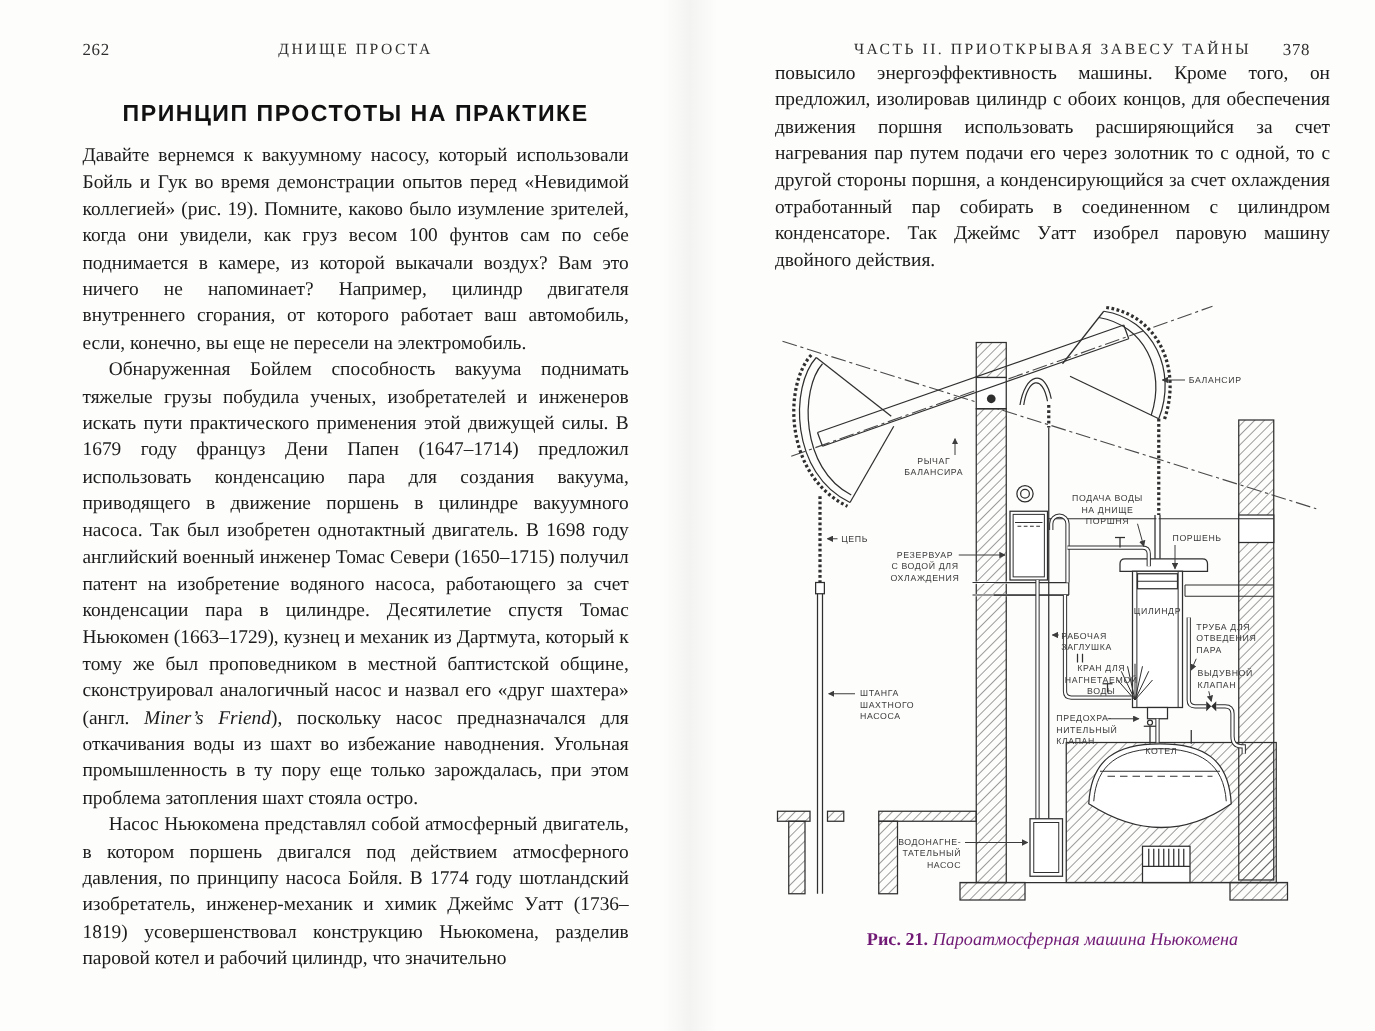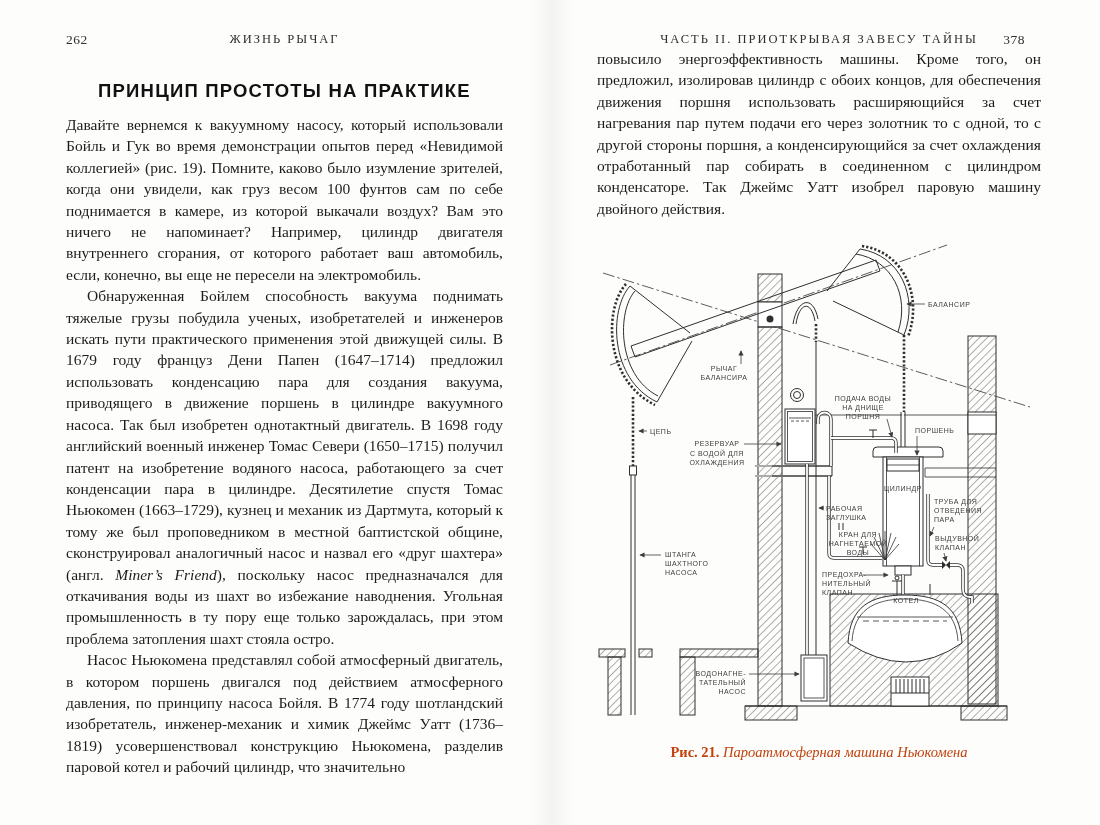--- a/index.html
+++ b/index.html
@@ -1,34 +1,34 @@
 <!DOCTYPE html>
 <html lang="ru"><head>
 <meta charset="utf-8">
 <style>
   html,body{margin:0;padding:0;width:1100px;height:825px;background:#fdfdfc;overflow:hidden;}
   .spread{position:relative;width:1100px;height:825px;background:#fdfdfc;font-family:"Liberation Serif",serif;color:#1c1c1c;}
   .gutter{position:absolute;left:530px;top:0;width:44px;height:825px;
     background:linear-gradient(90deg,rgba(0,0,0,0) 0%,rgba(0,0,0,0.04) 50%,rgba(0,0,0,0) 100%);}
   .page{position:absolute;top:32px;}
   .page.left{left:66px;width:437px;}
-  .page.right{left:597px;width:444px;height:793px;}
+  .page.right{left:620px;width:444px;height:793px;}
   header{position:relative;height:16px;font-size:12.5px;letter-spacing:2px;color:#2e2e2e;}
   .runhead{display:block;text-align:center;}
   .pagenum{position:absolute;top:0;font-size:13.5px;letter-spacing:0.5px;}
   .pagenum.pn-left{left:0;}
   .pagenum.pn-right{right:16px;}
   h1{margin:32px 0 12px;text-align:center;font-family:"Liberation Sans",sans-serif;
      font-size:18.5px;font-weight:bold;letter-spacing:1.2px;color:#111;}
   p{margin:0;font-size:15.5px;line-height:21.4px;text-align:justify;hyphens:auto;-webkit-hyphens:auto;}
   p.indent{text-indent:21px;}
   .page.right p.body-start{}
   figure{margin:0;}
   svg.diagram{position:absolute;left:-2px;top:209px;}
-  figcaption{position:absolute;left:0;top:712px;width:100%;text-align:center;font-size:14.5px;color:#c2410c;}
+  figcaption{position:absolute;left:0;top:712px;width:100%;text-align:center;font-size:14.5px;color:#701a75;}
   figcaption b{font-style:normal;font-weight:bold;}
   figcaption i{font-style:italic;}
   .dline{stroke:#2f2f2f;stroke-width:1;fill:none;}
   .thin{stroke:#2f2f2f;stroke-width:0.8;fill:none;}
   .hatchbox{fill:url(#hatch);stroke:#2f2f2f;stroke-width:1;}
   .whitefill{fill:#fff;stroke:#2f2f2f;stroke-width:1;}
   .chain{stroke:#2f2f2f;stroke-width:2.6;fill:none;stroke-dasharray:2.2 2;}
   .pipe-u{stroke:#2f2f2f;stroke-width:3.4;fill:none;}
   .pipe-i{stroke:#fff;stroke-width:1.8;fill:none;}
   .dashdot{stroke:#4a4a4a;stroke-width:0.9;fill:none;stroke-dasharray:12 3 2.5 3;}
@@ -37,21 +37,21 @@
 </style>
 </head>
 <body>
 
 <div class="spread">
   <div class="gutter"></div>
 
   <section class="page left">
     <header>
       <span class="pagenum pn-left">262</span>
-      <span class="runhead">ЖИЗНЬ РЫЧАГ</span>
+      <span class="runhead">ДНИЩЕ ПРОСТА</span>
     </header>
     <h1>ПРИНЦИП ПРОСТОТЫ НА ПРАКТИКЕ</h1>
     <p>Давайте вернемся к вакуумному насосу, который использовали Бойль и Гук во время демонстрации опытов перед «Невидимой коллегией» (рис. 19). Помните, каково было изумление зрителей, когда они увидели, как груз весом 100 фунтов сам по себе поднимается в камере, из которой выкачали воздух? Вам это ничего не напоминает? Например, цилиндр двигателя внутреннего сгорания, от которого работает ваш автомобиль, если, конечно, вы еще не пересели на электромобиль.</p>
     <p class="indent"><span>Обнаруженная Бойлем способность вакуума поднимать тяжелые грузы побудила ученых, изобретателей и инженеров искать пути практического применения этой движущей силы. В 1679 году француз Дени Папен (1647–1714) предложил использовать конденсацию пара для создания вакуума, приводящего в движение поршень в цилиндре вакуумного насоса. Так был изобретен однотактный двигатель. В 1698 году английский военный инженер Томас Севери (1650–1715) получил патент на изобретение водяного насоса, работающего за счет конденсации пара в цилиндре. Десятилетие спустя Томас Ньюкомен (1663–1729), кузнец и механик из Дартмута, который к тому же был проповедником в местной баптистской общине, сконструировал аналогичный насос и назвал его «друг шахтера» (англ. </span><i>Miner’s Friend</i><span>), поскольку насос предназначался для откачивания воды из шахт во избежание наводнения. Угольная промышленность в ту пору еще только зарождалась, при этом проблема затопления шахт стояла остро.</span></p>
     <p class="indent">Насос Ньюкомена представлял собой атмосферный двигатель, в котором поршень двигался под действием атмосферного давления, по принципу насоса Бойля. В 1774 году шотландский изобретатель, инженер-механик и химик Джеймс Уатт (1736–1819) усовершенствовал конструкцию Ньюкомена, разделив паровой котел и рабочий цилиндр, что значительно</p>
   </section>
 
   <section class="page right">
     <header>
       <span class="runhead">ЧАСТЬ II. ПРИОТКРЫВАЯ ЗАВЕСУ ТАЙНЫ</span>

